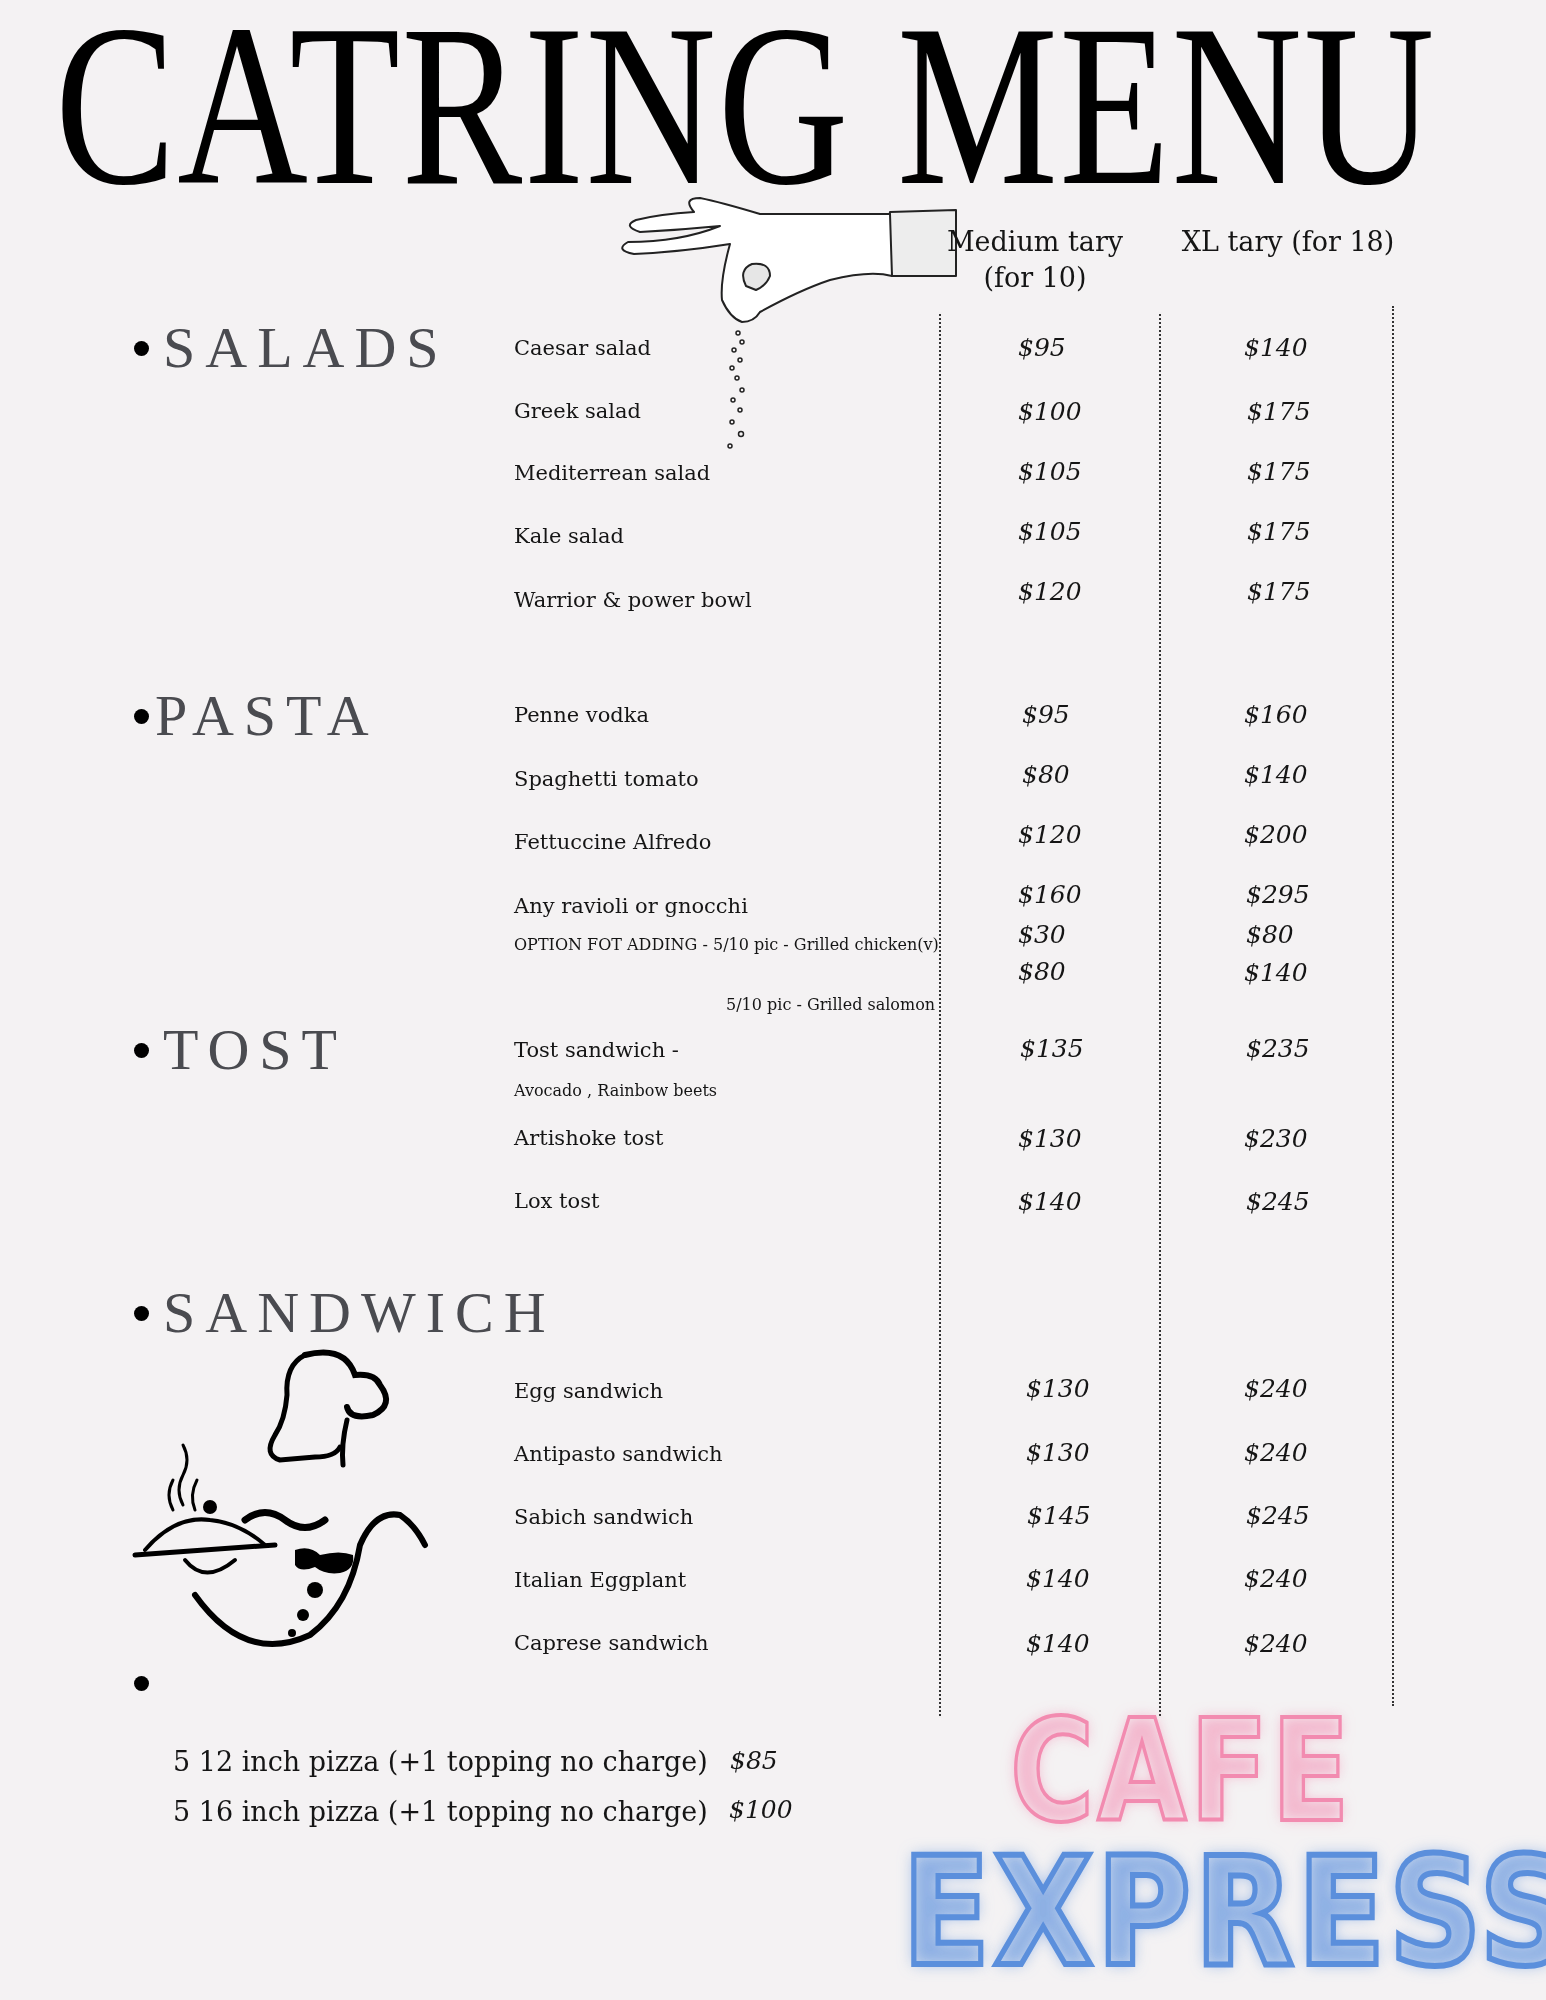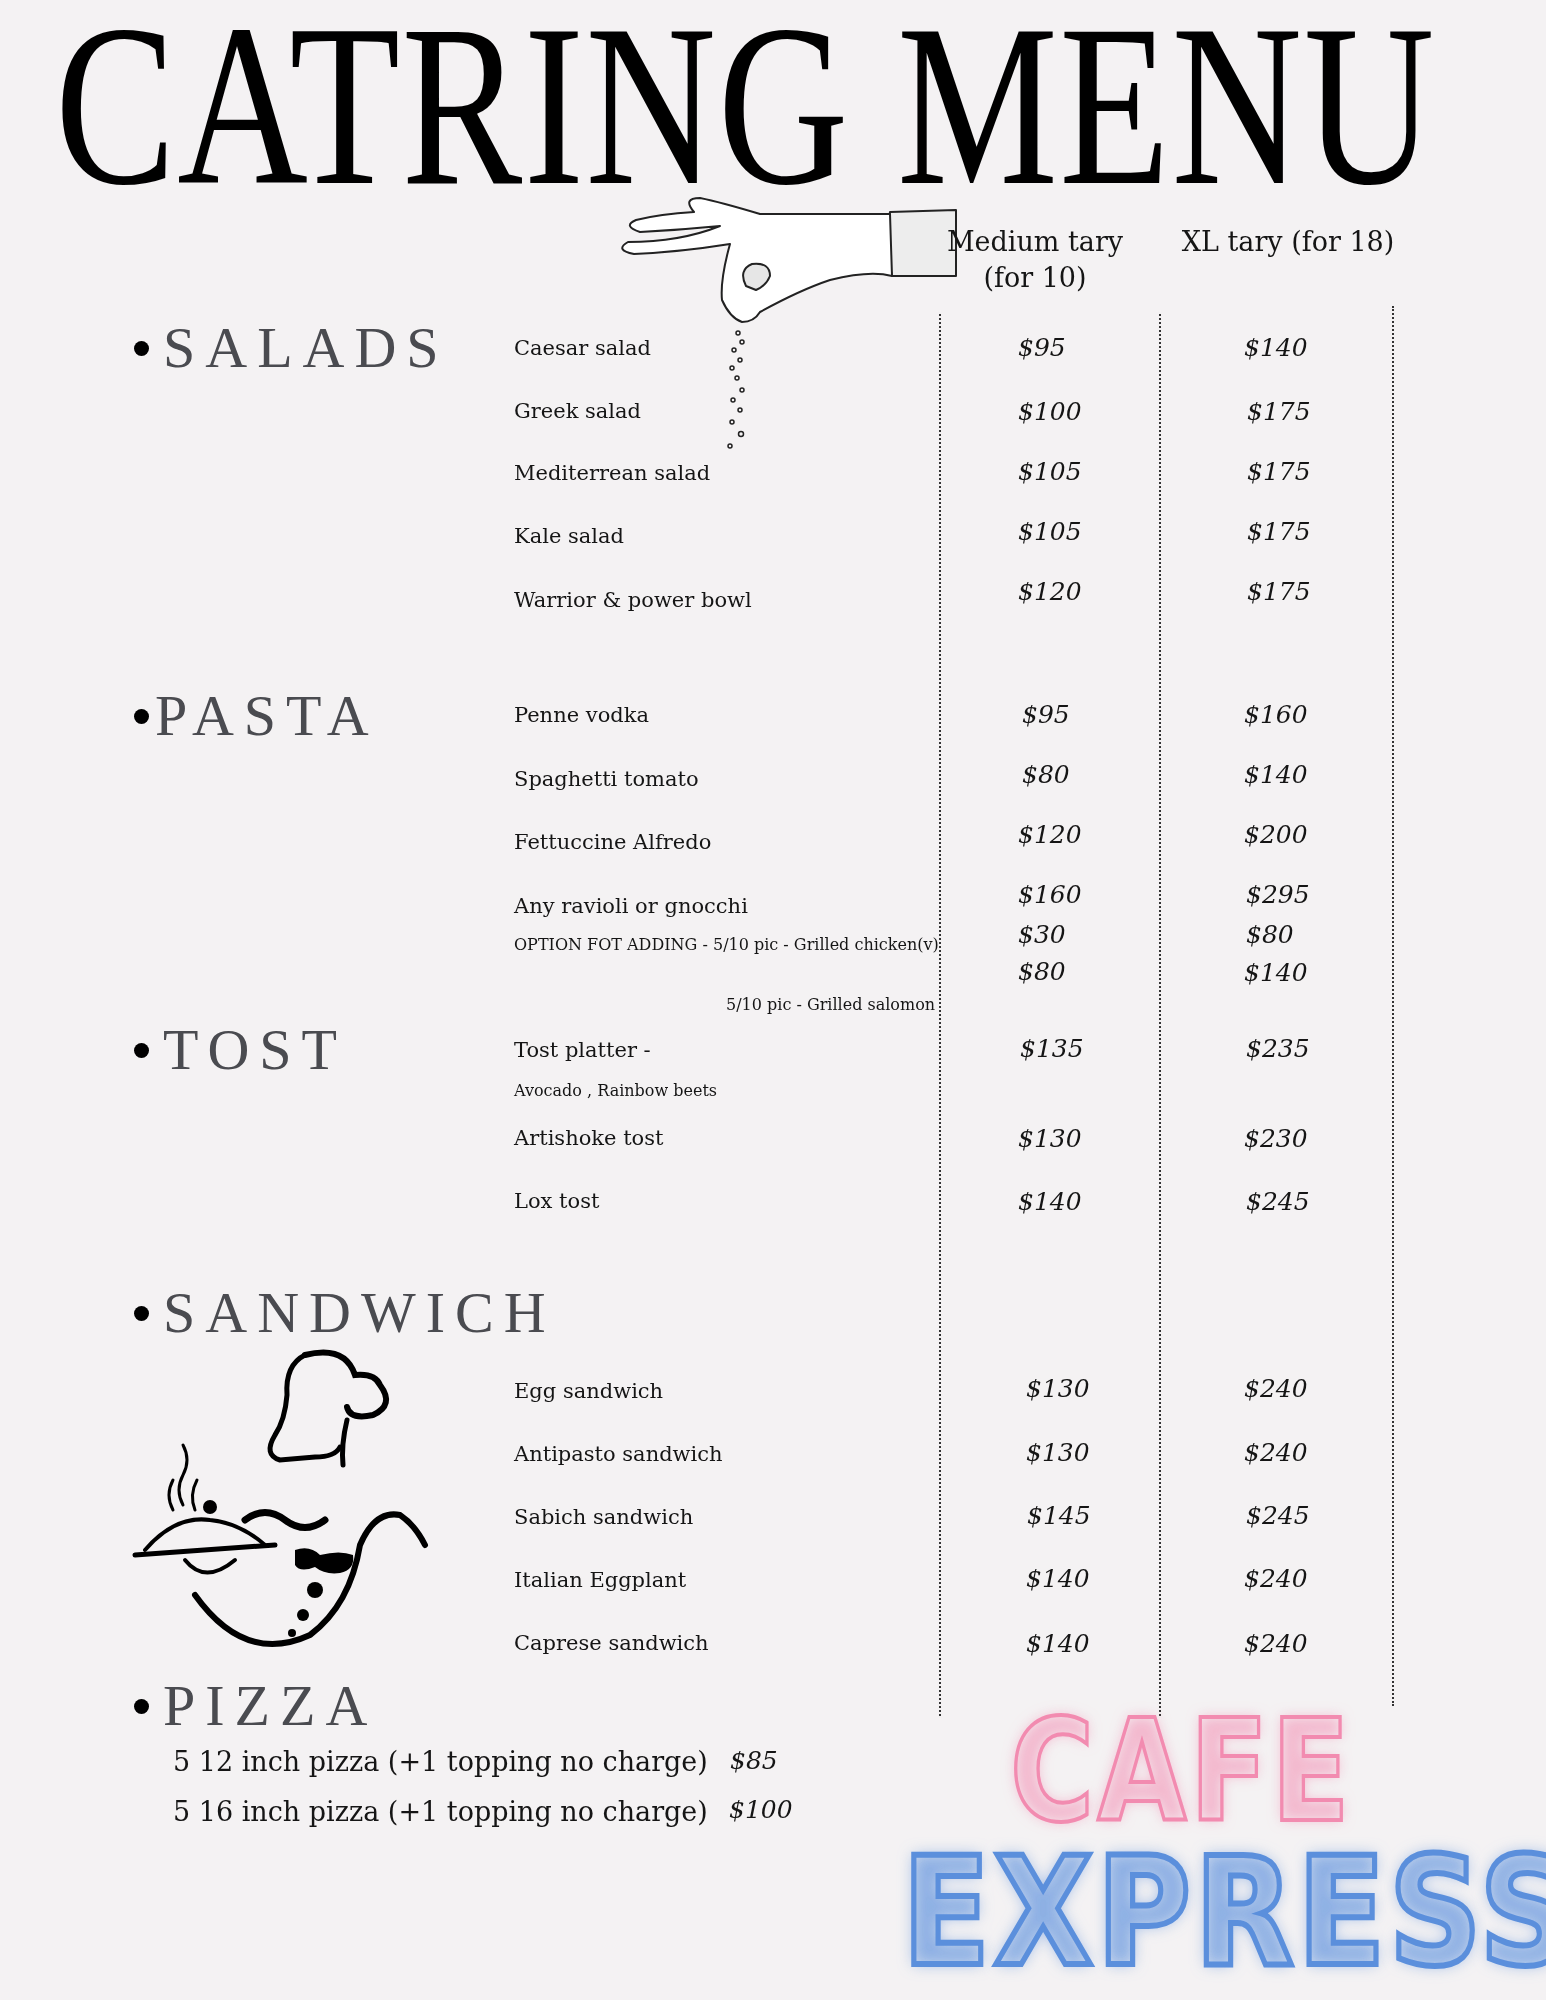--- a/index.html
+++ b/index.html
@@ -148,21 +148,21 @@
 <div class="price" style="left:1246px;top:920px;">$80</div>
 
 <div class="small" style="left:714px;top:995px;margin-left:12px;">5/10 pic - Grilled salomon</div>
 <div class="price" style="left:1018px;top:957px;">$80</div>
 <div class="price" style="left:1244px;top:958px;">$140</div>
 
 <div class="section" style="top:1020px;">
   <span class="dot"></span>
   <span>TOST</span>
 </div>
-<div class="item" style="top:1033px;">Tost platter -</div>
+<div class="item" style="top:1033px;">Tost sandwich -</div>
 <div class="small" style="left:514px;top:1081px;">Avocado , Rainbow beets</div>
 <div class="price" style="left:1020px;top:1034px;">$135</div>
 <div class="price" style="left:1246px;top:1034px;">$235</div>
 
 <div class="item" style="top:1121px;text-align:right;">Artishoke tost</div>
 <div class="price" style="left:1018px;top:1124px;">$130</div>
 <div class="price" style="left:1244px;top:1124px;">$230</div>
 
 <div class="item" style="top:1184px;">Lox tost</div>
 <div class="price" style="left:1018px;top:1187px;">$140</div>
@@ -211,21 +211,20 @@
 <div class="item" style="top:1563px;">Italian Eggplant</div>
 <div class="price" style="left:1026px;top:1564px;">$140</div>
 <div class="price" style="left:1244px;top:1564px;">$240</div>
 
 <div class="item" style="top:1626px;">Caprese sandwich</div>
 <div class="price" style="left:1026px;top:1629px;">$140</div>
 <div class="price" style="left:1244px;top:1629px;">$240</div>
 
 <div class="section" style="top:1676px;">
   <span class="dot"></span>
-  <span>PIZZA</span>
 </div>
 <div class="pizza-item" style="top:1745px;">5 12 inch pizza (+1 topping no charge)</div>
 <div class="price" style="left:730px;top:1746px;">$85</div>
 <div class="pizza-item" style="top:1795px;">5 16 inch pizza (+1 topping no charge)</div>
 <div class="price" style="left:729px;top:1795px;">$100</div>
 
 <div class="neon cafe">CAFE</div>
 <div class="neon express">EXPRESS</div>
 
 </body></html>

